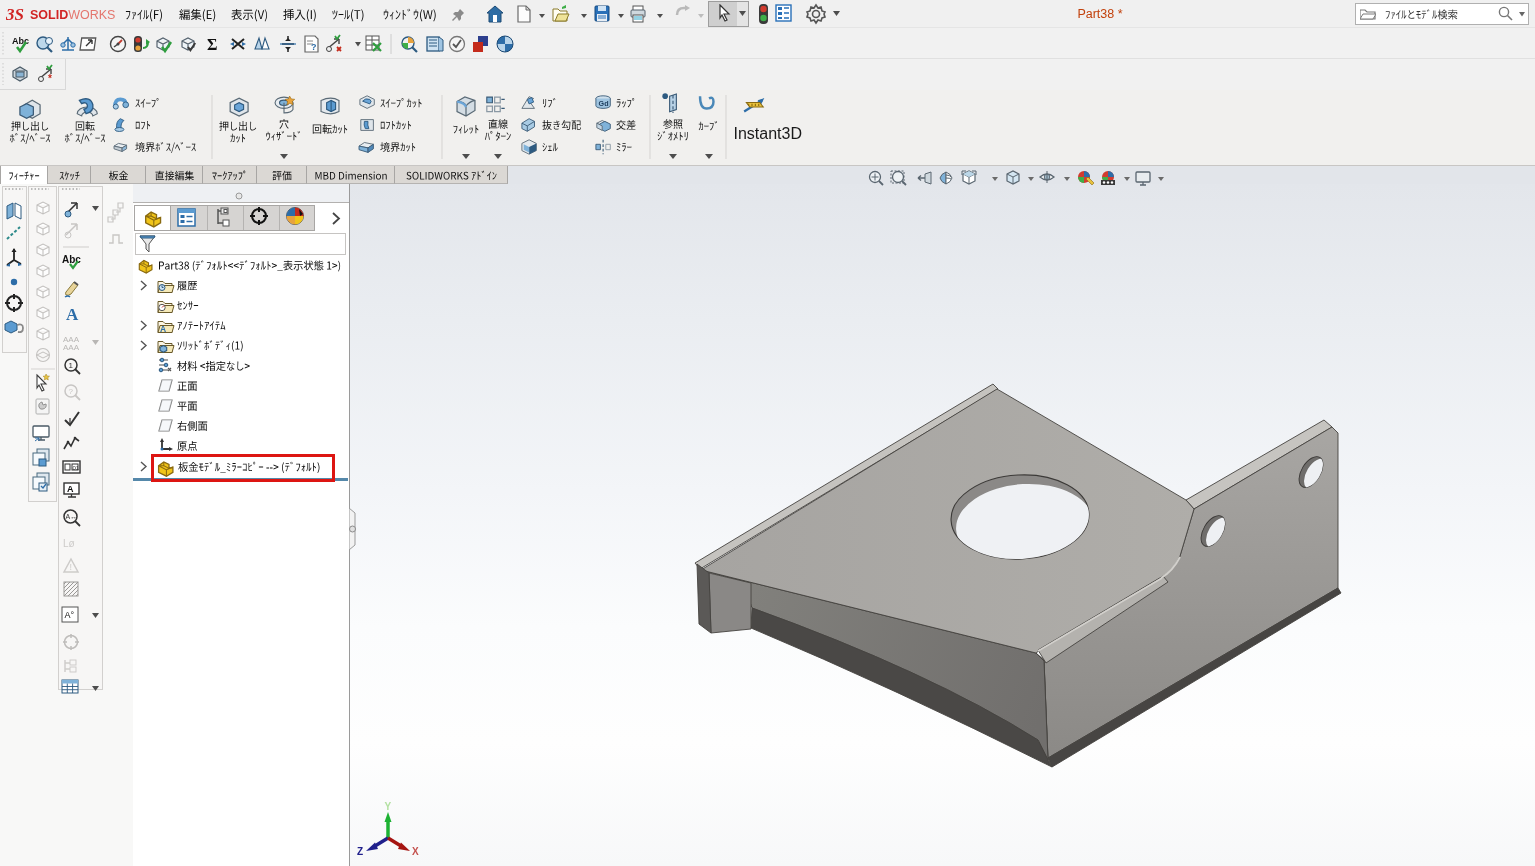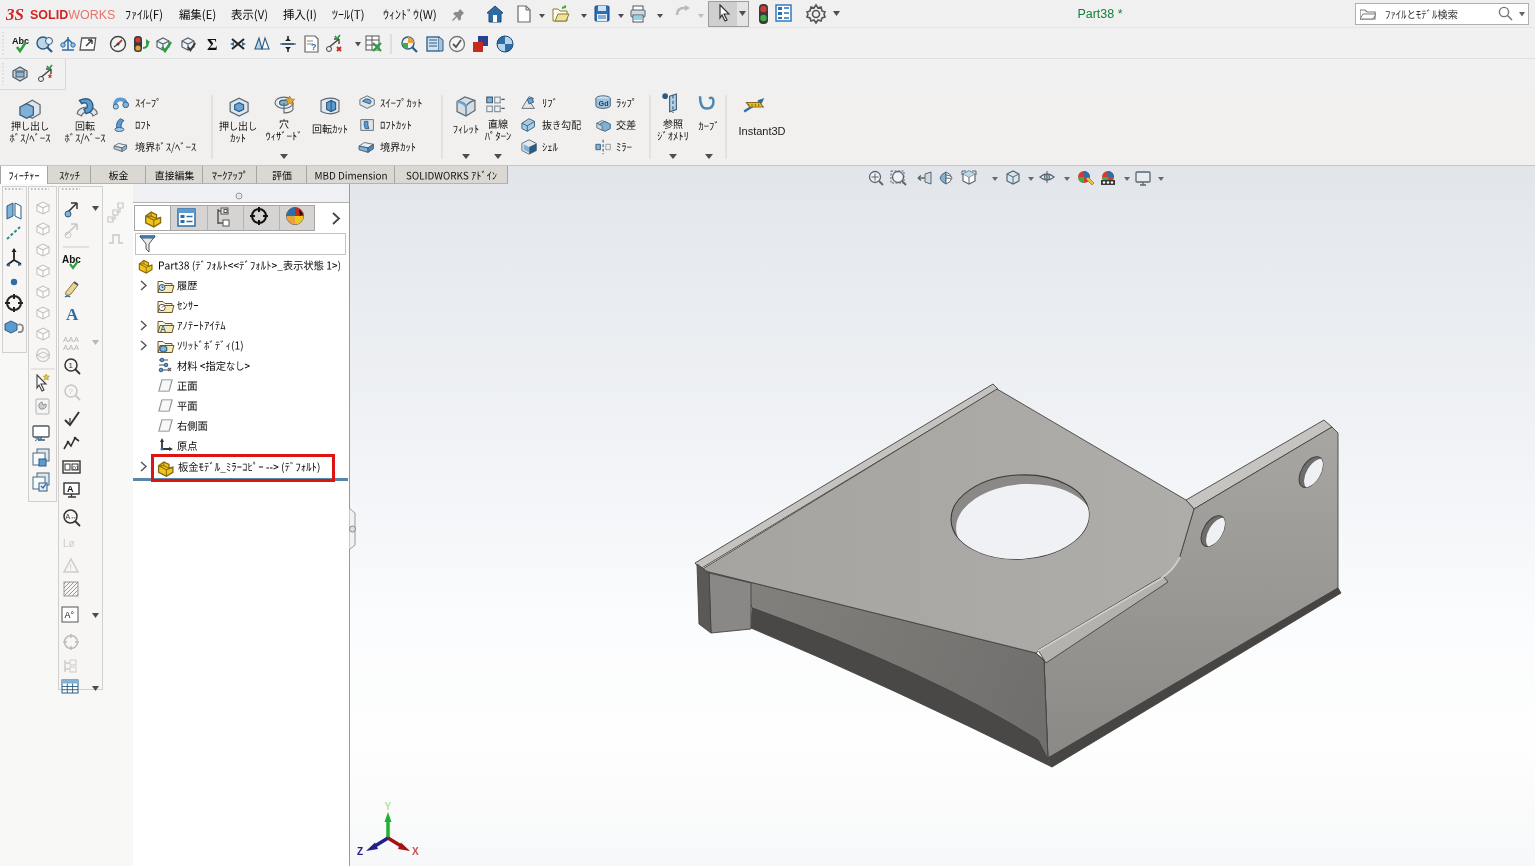--- a/index.html
+++ b/index.html
@@ -64,21 +64,21 @@
       <rect x="2" y="7" width="4" height="3" fill="#2970b8"></rect>
       <rect x="2" y="12" width="4" height="2" fill="#2970b8"></rect>
       <path d="M8 3 h5 M8 8 h5 M8 13 h5" stroke="#2970b8" stroke-width="1.4"></path>
     </g>
     <g transform="translate(50,2)">
       <path d="M9 0 L11 3 L14 2 L15 6 L18 7 L17 9 L18 12 L15 13 L14 16 L11 15 L9 18 L7 15 L4 16 L3 13 L0 12 L1 9 L0 7 L3 6 L4 2 L7 3 Z" fill="none" stroke="#555" stroke-width="1.6"></path>
       <circle cx="9" cy="9" r="3.5" fill="none" stroke="#555" stroke-width="1.6"></circle>
     </g>
     <path d="M76 8 l7 0 l-3.5 5 z" fill="#4d4d4d"></path>
   </svg>
-<div style="position:absolute;left:1040px;top:7px;width:120px;text-align:center;font-size:12.5px;color:#15803d">Part38 *</div>
+<div style="position:absolute;left:1040px;top:7px;width:120px;text-align:center;font-size:12.5px;color:#c2410c">Part38 *</div>
 <div style="position:absolute;left:1355px;top:3px;width:174px;height:22px;background:#fff;border:1px solid #b0b0b0"></div>
 <svg style="position:absolute;left:1360px;top:8px" width="16" height="12">
     <path d="M0 2 L5 2 L7 4 L15 4 L15 11 L0 11 Z" fill="none" stroke="#7a7a7a" stroke-width="1.2"></path>
     <path d="M0 11 L3 6 L16 6 L13 11 Z" fill="#fff" stroke="#7a7a7a"></path>
   </svg>
 <svg style="position:absolute;left:1498px;top:6px" width="16" height="16">
     <circle cx="6" cy="6" r="4.6" fill="none" stroke="#777" stroke-width="1.4"></circle>
     <path d="M9.5 9.5 L14 14" stroke="#777" stroke-width="1.6"></path>
   </svg>
 <svg style="position:absolute;left:1519px;top:12px" width="8" height="7">
@@ -317,21 +317,21 @@
     </g>
     <path d="M705 154 l8 0 l-4 5 z" fill="#4d4d4d"></path>
     <path d="M726 95 v64" stroke="#d5d3d1" stroke-width="1"></path>
     <g transform="translate(739.68,95.8) scale(1.12)">
       <path d="M4 14 L20 4" stroke="#2d6da8" stroke-width="2"></path>
       <path d="M22 2 l-6 2 3 4 Z" fill="#2d6da8"></path>
       <path d="M6 6 l12 0 l3 4 l-12 0 z" fill="#e8c23d" stroke="#8a6a10"></path>
       <path d="M8 7 v2 M11 7 v2 M14 7 v2 M17 7 v2" stroke="#8a6a10"></path>
     </g>
   </svg>
-<div style="position:absolute;left:722px;top:125px;width:80px;text-align:center;font-size:11px;color:#1a1a1a">Instant3D</div>
+<div style="position:absolute;left:722px;top:125px;width:80px;text-align:right;font-size:16px;color:#1a1a1a">Instant3D</div>
 <div style="position:absolute;left:0;top:166px;width:508px;height:18px;background:#d6d3cf;border-bottom:1px solid #b5b3b1"></div>
 <div style="position:absolute;left:0px;top:166px;width:48px;height:18px;background:#ffffff;border-right:1px solid #a8a6a4;border-left:1px solid #a8a6a4;"></div>
 <div style="position:absolute;left:48px;top:166px;width:43px;height:18px;background:#dbd8d4;border-right:1px solid #a8a6a4;border-bottom:1px solid #b5b3b1;"></div>
 <div style="position:absolute;left:91px;top:166px;width:55px;height:18px;background:#dbd8d4;border-right:1px solid #a8a6a4;border-bottom:1px solid #b5b3b1;"></div>
 <div style="position:absolute;left:146px;top:166px;width:57px;height:18px;background:#dbd8d4;border-right:1px solid #a8a6a4;border-bottom:1px solid #b5b3b1;"></div>
 <div style="position:absolute;left:203px;top:166px;width:54px;height:18px;background:#dbd8d4;border-right:1px solid #a8a6a4;border-bottom:1px solid #b5b3b1;"></div>
 <div style="position:absolute;left:257px;top:166px;width:50px;height:18px;background:#dbd8d4;border-right:1px solid #a8a6a4;border-bottom:1px solid #b5b3b1;"></div>
 <div style="position:absolute;left:307px;top:166px;width:88px;height:18px;background:#dbd8d4;border-right:1px solid #a8a6a4;border-bottom:1px solid #b5b3b1;"></div>
 <div style="position:absolute;left:395px;top:166px;width:113px;height:18px;background:#dbd8d4;border-right:1px solid #a8a6a4;border-bottom:1px solid #b5b3b1;"></div>
 <div style="position:absolute;left:0;top:184px;width:350px;height:682px;background:#f8f8f7"></div>

